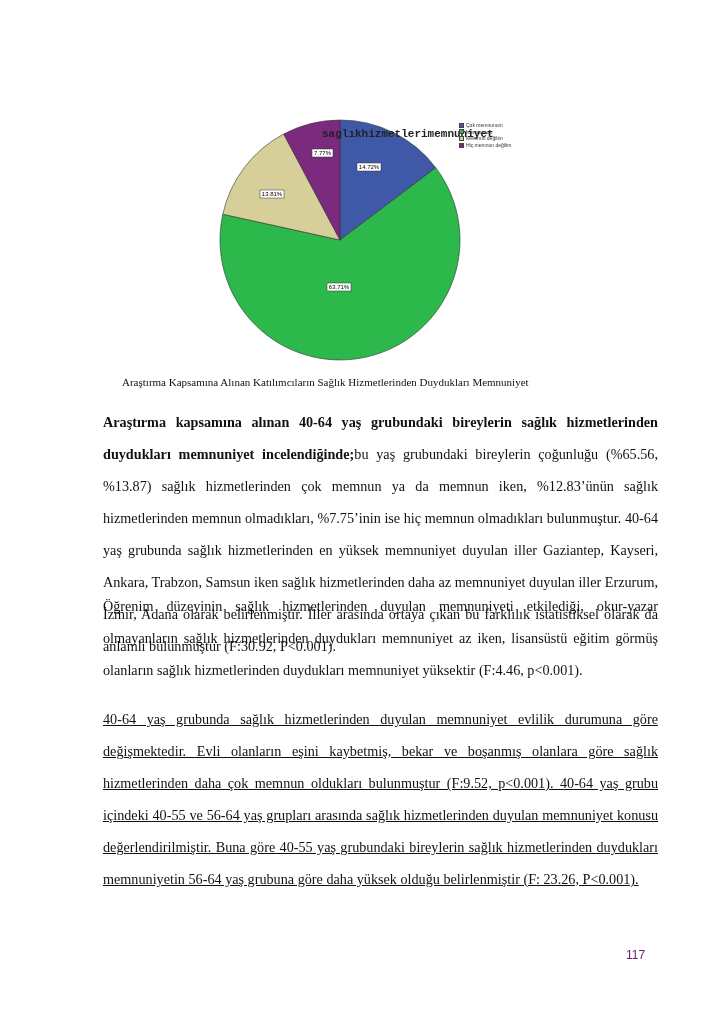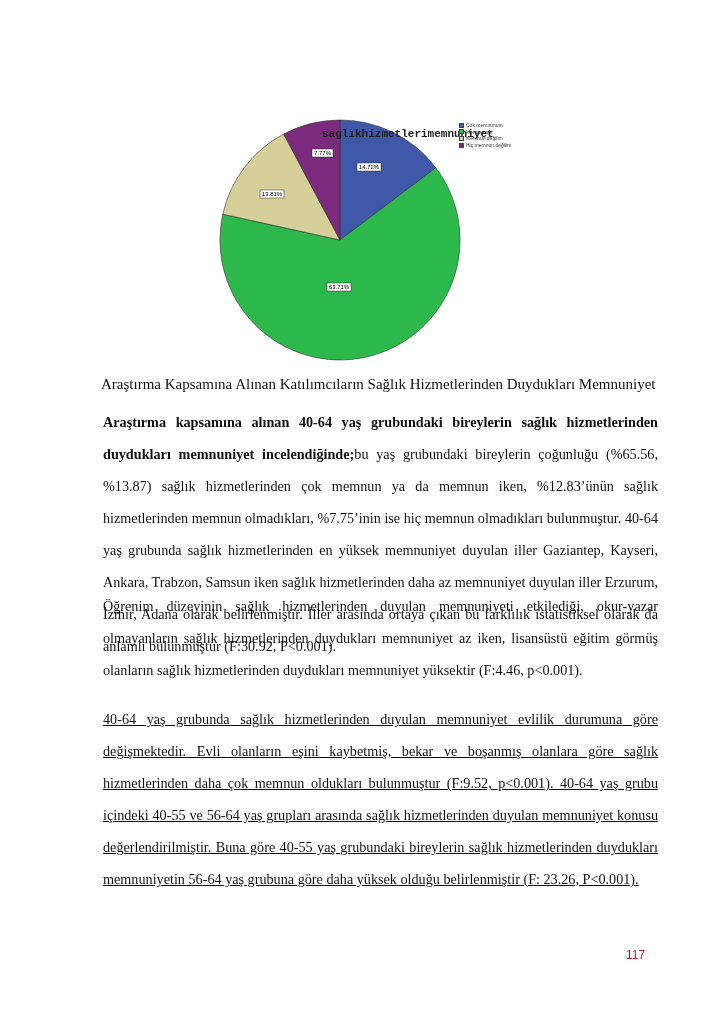--- a/index.html
+++ b/index.html
@@ -7,28 +7,28 @@
          font-family: "Liberation Serif", serif; color: #111; }
   .chart-wrap { position: absolute; left: 200px; top: 100px; width: 340px; height: 270px; }
   .chart-title { position: absolute; left: 122px; top: 28px; font-family: Liberation Mono, monospace;
                  font-size: 11px; font-weight: bold; color: #222; }
   .legend { position: absolute; left: 259px; top: 22px; font-family: "Liberation Sans", sans-serif;
             font-size: 5px; color: #333; line-height: 6.6px; }
   .legend-item { display: flex; align-items: center; }
   .swatch { width: 5px; height: 5px; margin-right: 2px; border: 0.5px solid #444; box-sizing: border-box; }
   svg.pie { position: absolute; left: 0; top: 0; }
   .slice-label { font-family: "Liberation Sans", sans-serif; font-size: 6px; }
-  .caption { position: absolute; left: 101px; top: 376px; font-size: 15px; white-space: nowrap; }
+  .caption { position: absolute; left: 122px; top: 376px; font-size: 11px; white-space: nowrap; }
   .body-text { position: absolute; left: 103px; width: 555px; font-size: 14.2px; line-height: 32px;
                text-align: justify; }
   .p1 { top: 406px; }
   .p2 { top: 590px; }
   .p3 { top: 703px; text-decoration: underline; }
   .page-num { position: absolute; left: 626px; top: 948px; font-family: "Liberation Sans", sans-serif;
-              font-size: 12px; color: #b91c1c; }
+              font-size: 12px; color: #701a75; }
 </style>
 </head>
 <body>
 
 <div class="chart-wrap">
   <svg class="pie" width="340" height="270" viewBox="0 0 340 270">
 
     <path d="M140,140 L140,20 A120,120 0 0,1 235.8,67.7 Z" fill="#3f59a8" stroke="#333" stroke-width="0.6"></path>
     <path d="M140,140 L235.8,67.7 A120,120 0 1,1 22.8,114.2 Z" fill="#2cb84a" stroke="#333" stroke-width="0.6"></path>
     <path d="M140,140 L22.8,114.2 A120,120 0 0,1 83.7,34.0 Z" fill="#d7cf9a" stroke="#333" stroke-width="0.6"></path>

